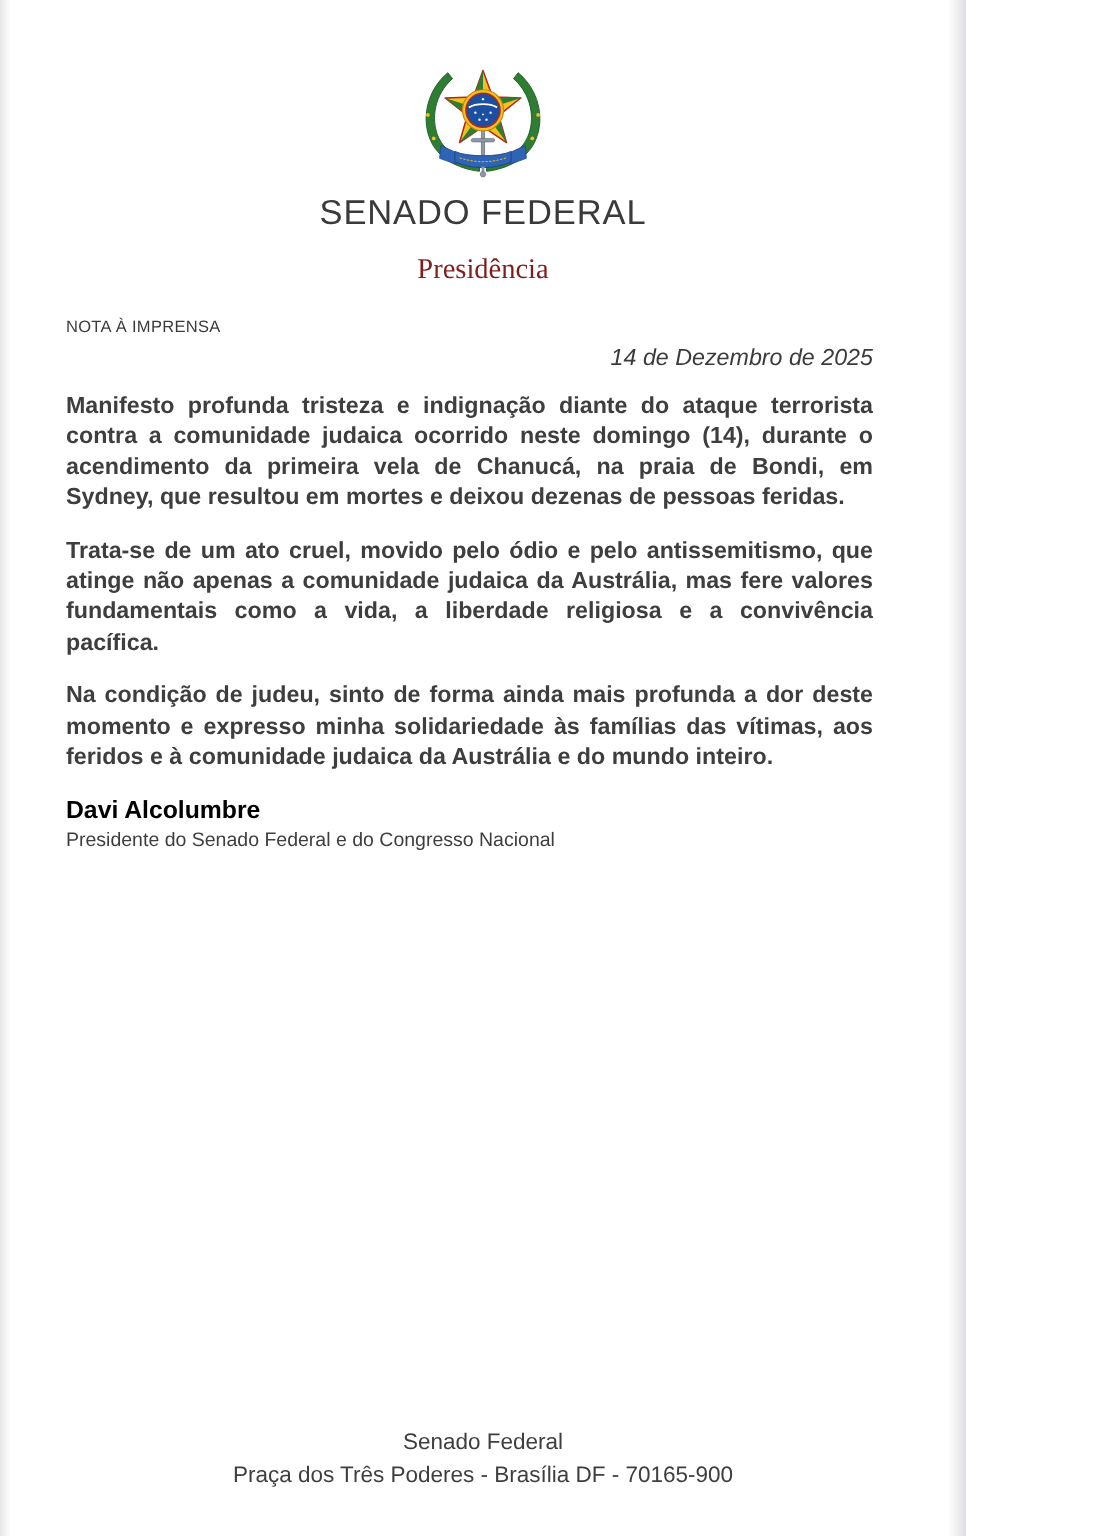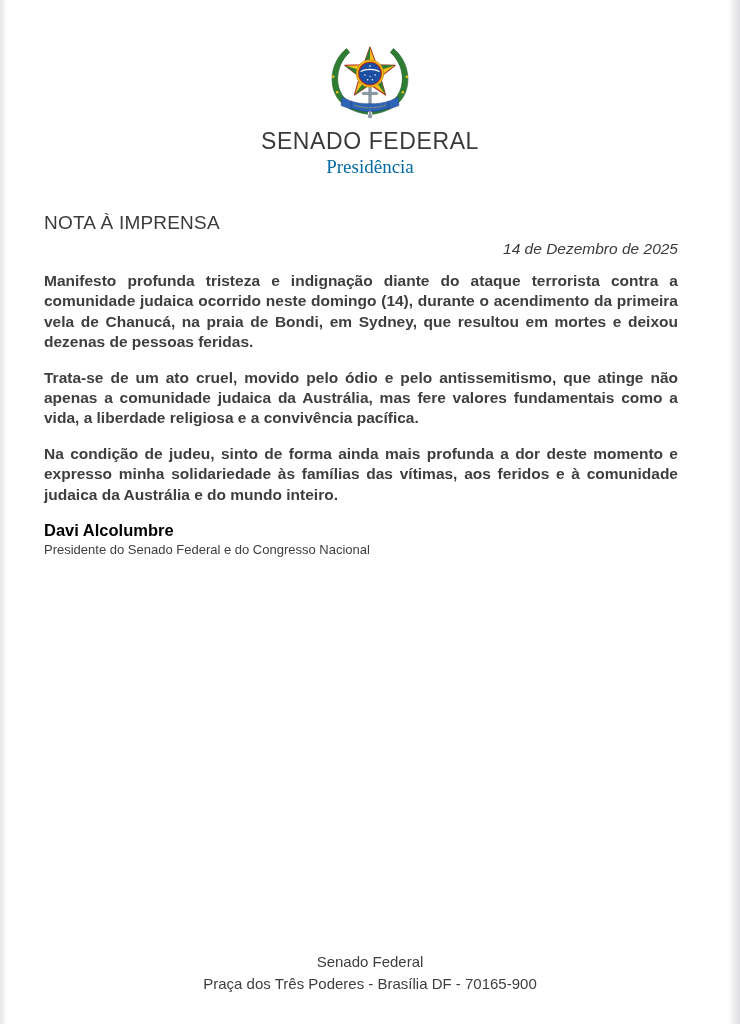--- a/index.html
+++ b/index.html
@@ -1,38 +1,38 @@
 <!DOCTYPE html>
 <html><head>
 <meta charset="utf-8">
 <style>
   html, body { margin:0; padding:0; }
   body { width:740px; height:1024px; background:#ffffff; }
   .page {
-    position:relative; width:740px; height:1024px; background:#ffffff;
+    position:relative; width:644px; height:1024px; background:#ffffff;
     overflow:hidden; font-family:"Liberation Sans", sans-serif; color:#3b3b3b;
   }
   .edge-left {
     position:absolute; left:0; top:0; bottom:0; width:7px;
     background:linear-gradient(to right,#e6e6e9,#ffffff);
   }
   .edge-right {
     position:absolute; right:0; top:0; bottom:0; width:12px;
     background:linear-gradient(to left,#dedee2,#ffffff);
   }
   .letterhead { position:absolute; top:36px; left:0; right:0; text-align:center; }
   .emblem { display:block; margin:0 auto; }
   .org-name {
     font-size:23px; letter-spacing:0.6px; margin-top:6px; color:#3a3a3a;
   }
   .org-division {
-    font-family:"Liberation Serif", serif; font-size:19px; margin-top:1px; color:#0369a1;
+    font-family:"Liberation Serif", serif; font-size:19px; margin-top:14px; color:#7f1d1d;
   }
   .content { position:absolute; left:44px; right:62px; top:212px; }
-  .note-label { font-size:19px; letter-spacing:0.2px; }
+  .note-label { font-size:11px; letter-spacing:0.2px; }
   .note-date { text-align:right; font-size:15.5px; margin-top:6px;font-style:italic; }
   .para {
     font-size:15.5px; line-height:20.4px; text-align:justify;
     margin:15px 0 0 0; color:#3e3e3e;font-weight:bold;
   }
   .para.first { margin-top:13px; }
   .sig-name { font-weight:bold; font-size:16.5px; margin-top:16px; color:#000000; }
   .sig-title { font-size:13px; margin-top:2px; color:#3e3e3e; }
   .footer {
     position:absolute; left:0; right:0; top:951px; text-align:center;

